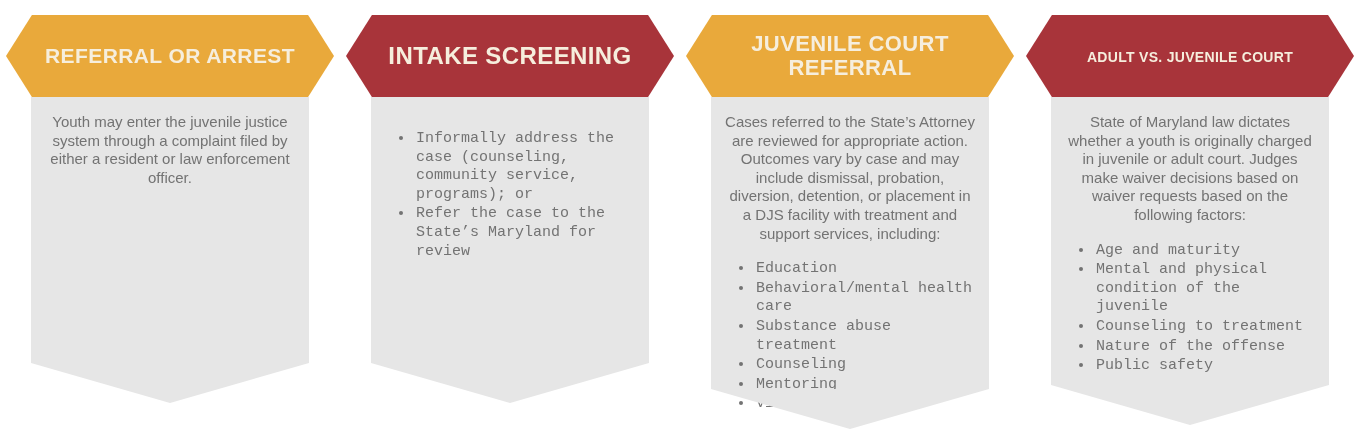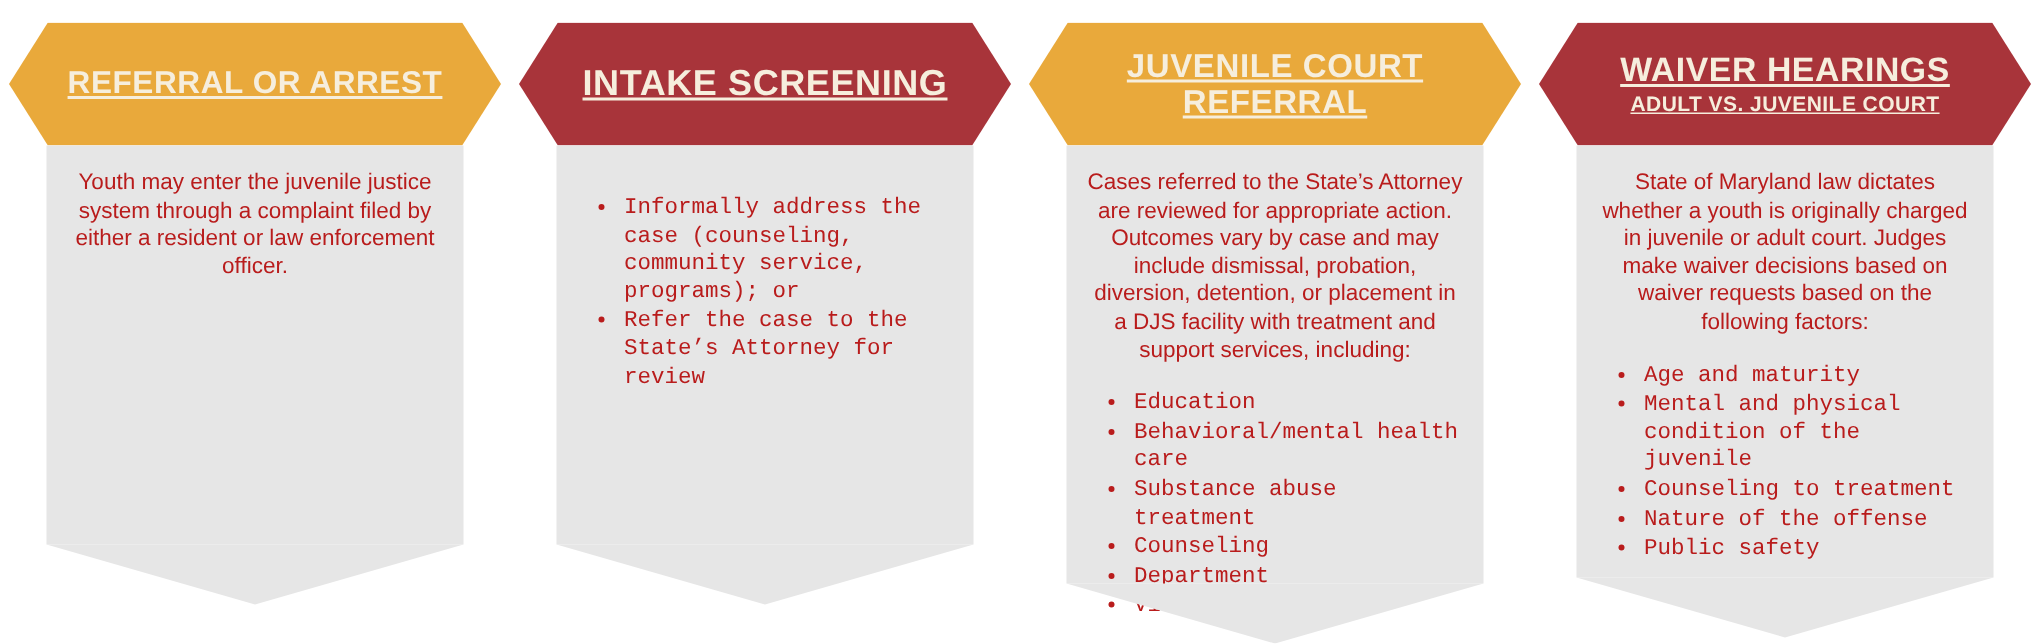--- a/index.html
+++ b/index.html
@@ -30,21 +30,20 @@
     flex: 0 0 82px;
     clip-path: polygon(0 50%, 7.9% 0, 92.1% 0, 100% 50%, 92.1% 100%, 7.9% 100%);
     background: var(--hdr, #E9A93B);
     display: flex;
     flex-direction: column;
     justify-content: center;
     align-items: center;
     text-align: center;
     color: #F6EEDD;
     padding: 0 30px;
-    text-decoration: underline;
   }
   .hex .title {
     font-weight: bold;
     font-size: 22px;
     line-height: 1.08;
     letter-spacing: 0.4px;
   }
   .panel:nth-child(1) .title { font-size: 21px; }
   .panel:nth-child(2) .title { font-size: 24px; text-align: right; }
   .panel:nth-child(4) .title { font-size: 22.5px; }
@@ -52,21 +51,21 @@
     font-weight: bold;
     font-size: 14px;
     letter-spacing: 0.3px;
     margin-top: 2px;
   }
   .hex .subtitle:empty { display: none; }
   .body {
     width: 278px;
     min-height: 266px;
     background: #E6E6E6;
-    color: #b91c1c;
+    color: #737373;
     font-size: 15px;
     line-height: 1.24;
     text-align: center;
     padding: 16px 13px 8px;
   }
   .body .paragraph { margin: 0; }
   .body ul {
     margin: 17px 0 0;
     padding-left: 30px;
     text-align: left;
@@ -104,48 +103,47 @@
   </section>
 
   <section class="panel" style="--hdr: #A8343A;">
     <div class="hex">
       <div class="title">INTAKE SCREENING</div>
 
     </div>
     <div class="body">
       <ul>
           <li>Informally address the case (counseling, community service, programs); or</li>
-          <li>Refer the case to the State’s Attorney for review</li>
+          <li>Refer the case to the State’s Maryland for review</li>
         </ul>
     </div>
     <div class="tail"></div>
   </section>
 
   <section class="panel" style="--hdr: #E9A93B;">
     <div class="hex">
       <div class="title">JUVENILE COURT REFERRAL</div>
 
     </div>
     <div class="body">
       <p class="paragraph">Cases referred to the State’s Attorney are reviewed for appropriate action. Outcomes vary by case and may include dismissal, probation, diversion, detention, or placement in a DJS facility with treatment and support services, including:</p>
       <ul>
           <li>Education</li>
           <li>Behavioral/mental health care</li>
           <li>Substance abuse treatment</li>
           <li>Counseling</li>
-          <li>Department</li>
+          <li>Mentoring</li>
           <li>Victim awareness</li>
         </ul>
     </div>
     <div class="tail"></div>
   </section>
 
   <section class="panel" style="--hdr: #A8343A;">
     <div class="hex">
-      <div class="title">WAIVER HEARINGS</div>
       <div class="subtitle">ADULT VS. JUVENILE COURT</div>
     </div>
     <div class="body">
       <p class="paragraph">State of Maryland law dictates whether a youth is originally charged in juvenile or adult court. Judges make waiver decisions based on waiver requests based on the following factors:</p>
       <ul>
           <li>Age and maturity</li>
           <li>Mental and physical condition of the juvenile</li>
           <li>Counseling to treatment</li>
           <li>Nature of the offense</li>
           <li>Public safety</li>

